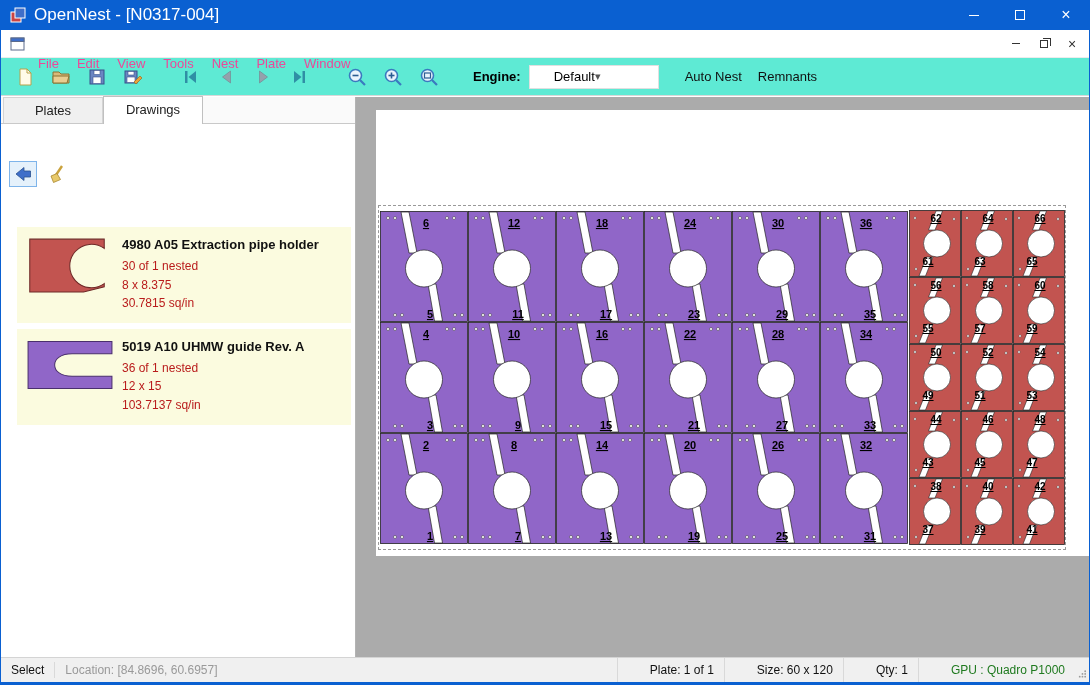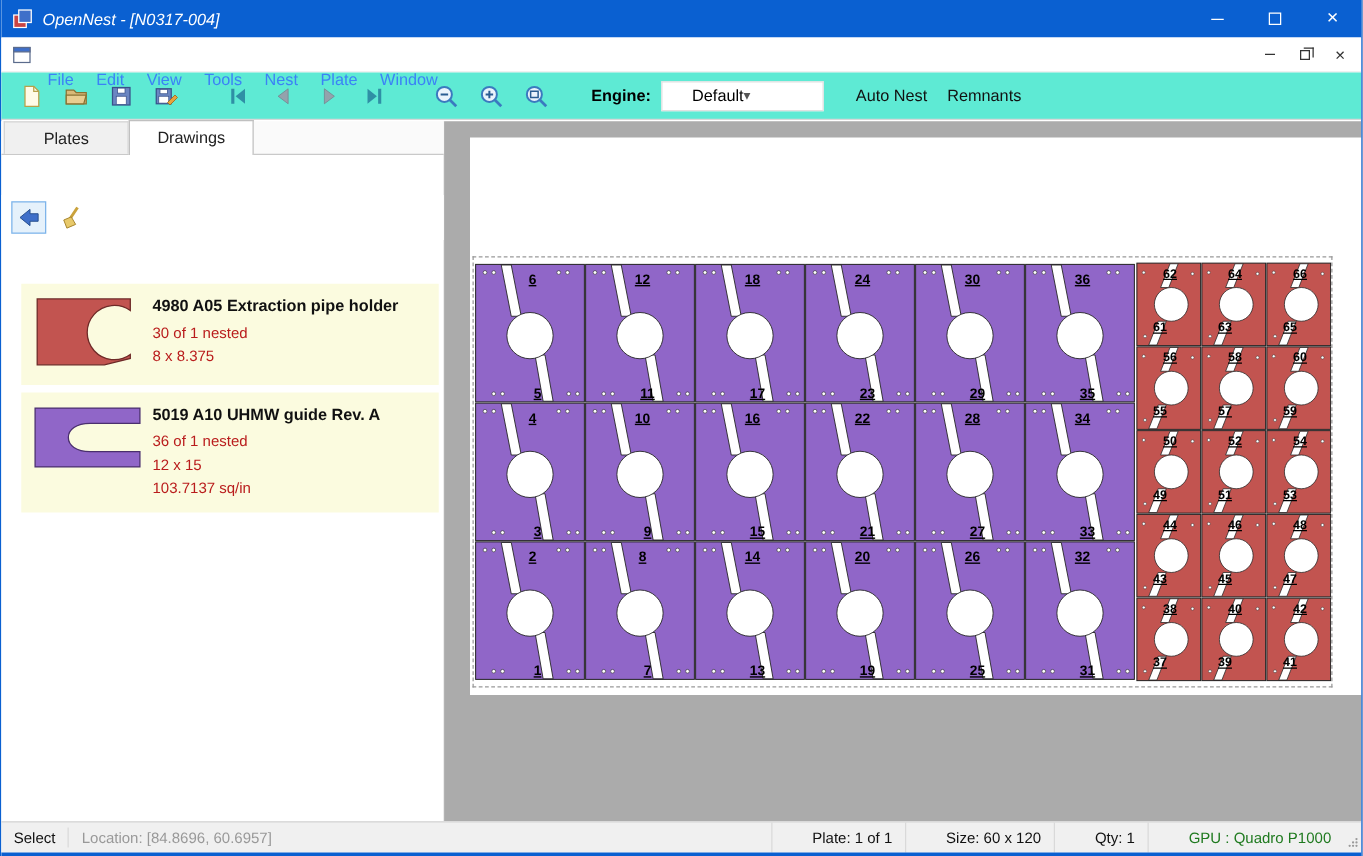--- a/index.html
+++ b/index.html
@@ -5,30 +5,30 @@
   * { box-sizing: border-box; }
   html,body { margin:0; padding:0; }
   body {
     width:1090px; height:685px; position:relative; overflow:hidden;
     font-family:"Liberation Sans", sans-serif; font-size:13px; background:#fff;
     border-left:1px solid #0a60d1; border-right:1px solid #0a60d1;
   }
   
   .titlebar { height:30px; background:#0a60d1; color:#fff; display:flex; align-items:center; }
   .title-icon { margin:0 8px 0 9px; display:flex; }
-  .title-text { flex:1; font-size:13px;font-style:italic; }
+  .title-text { flex:1; font-size:17px; }
   .win-controls { display:flex; height:100%; }
   .win-btn { width:46px; height:100%; display:flex; align-items:center; justify-content:center; color:#fff; }
   .glyph-min { width:10px; height:1px; background:#fff; display:block; }
   .glyph-max { width:10px; height:10px; border:1px solid #fff; display:block; }
   .glyph-close { font-size:16px; line-height:1; }
   
   .menubar { height:28px; display:flex; align-items:center; background:#fff; border-bottom:1px solid #ececec; padding-left:5px; }
   .mdi-doc { margin:0 4px 0 4px; display:flex; }
-  .menu-item { padding:5px 9px; color:#3b82f6;margin-top:40px; }
+  .menu-item { padding:5px 9px; color:#ec4899;margin-top:40px; }
   .mdi-controls { margin-left:auto; display:flex; align-items:center; gap:10px; padding-right:8px; color:#333; }
   .mdi-btn { width:18px; height:18px; display:flex; align-items:center; justify-content:center; }
   .glyph-min-d { width:8px; height:1px; background:#333; display:block; }
   .glyph-restore { width:8px; height:8px; border:1px solid #333; position:relative; display:block; }
   .glyph-restore::before { content:""; position:absolute; left:2px; top:-3px; width:7px; height:7px; border:1px solid #333; border-bottom:none; border-left:none; }
   
   .toolbar { height:38px; display:flex; align-items:center; background:#5eead4; border-bottom:1px solid #d8d8d8; padding-left:10px; }
   .tgroup { display:flex; align-items:center; gap:8px; margin-right:30px; }
   .tbtn { width:28px; height:28px; display:flex; align-items:center; justify-content:center; }
   .engine-label { font-weight:bold; margin-right:8px; }
@@ -229,20 +229,21 @@
       <div class="ditem">
         <span class="dthumb">
           <svg width="84" height="60" viewBox="0 0 80 58">
             <path d="M4,4 L76,4 L76,13 A21,21 0 1 0 76,47 L76,50 L56,55 L4,55 Z" stroke="#6e2a28" stroke-width="1" fill="#c25450"></path>
           </svg>
         </span>
         <span class="dtext">
           <div class="t">4980 A05 Extraction pipe holder</div>
           <div class="s">30 of 1 nested</div>
           <div class="s">8 x 8.375</div>
+          <div class="s">30.7815 sq/in</div>
         </span>
       </div>
 
       <div class="ditem">
         <span class="dthumb">
           <svg width="90" height="56" viewBox="0 0 88 52">
             <path d="M3,3 H85 V15 H46 C35,15 29,20 29,26 C29,32 35,37 46,37 H85 V49 H3 Z" stroke="#4a2f6e" stroke-width="1" fill="#9066c8"></path>
           </svg>
         </span>
         <span class="dtext">

